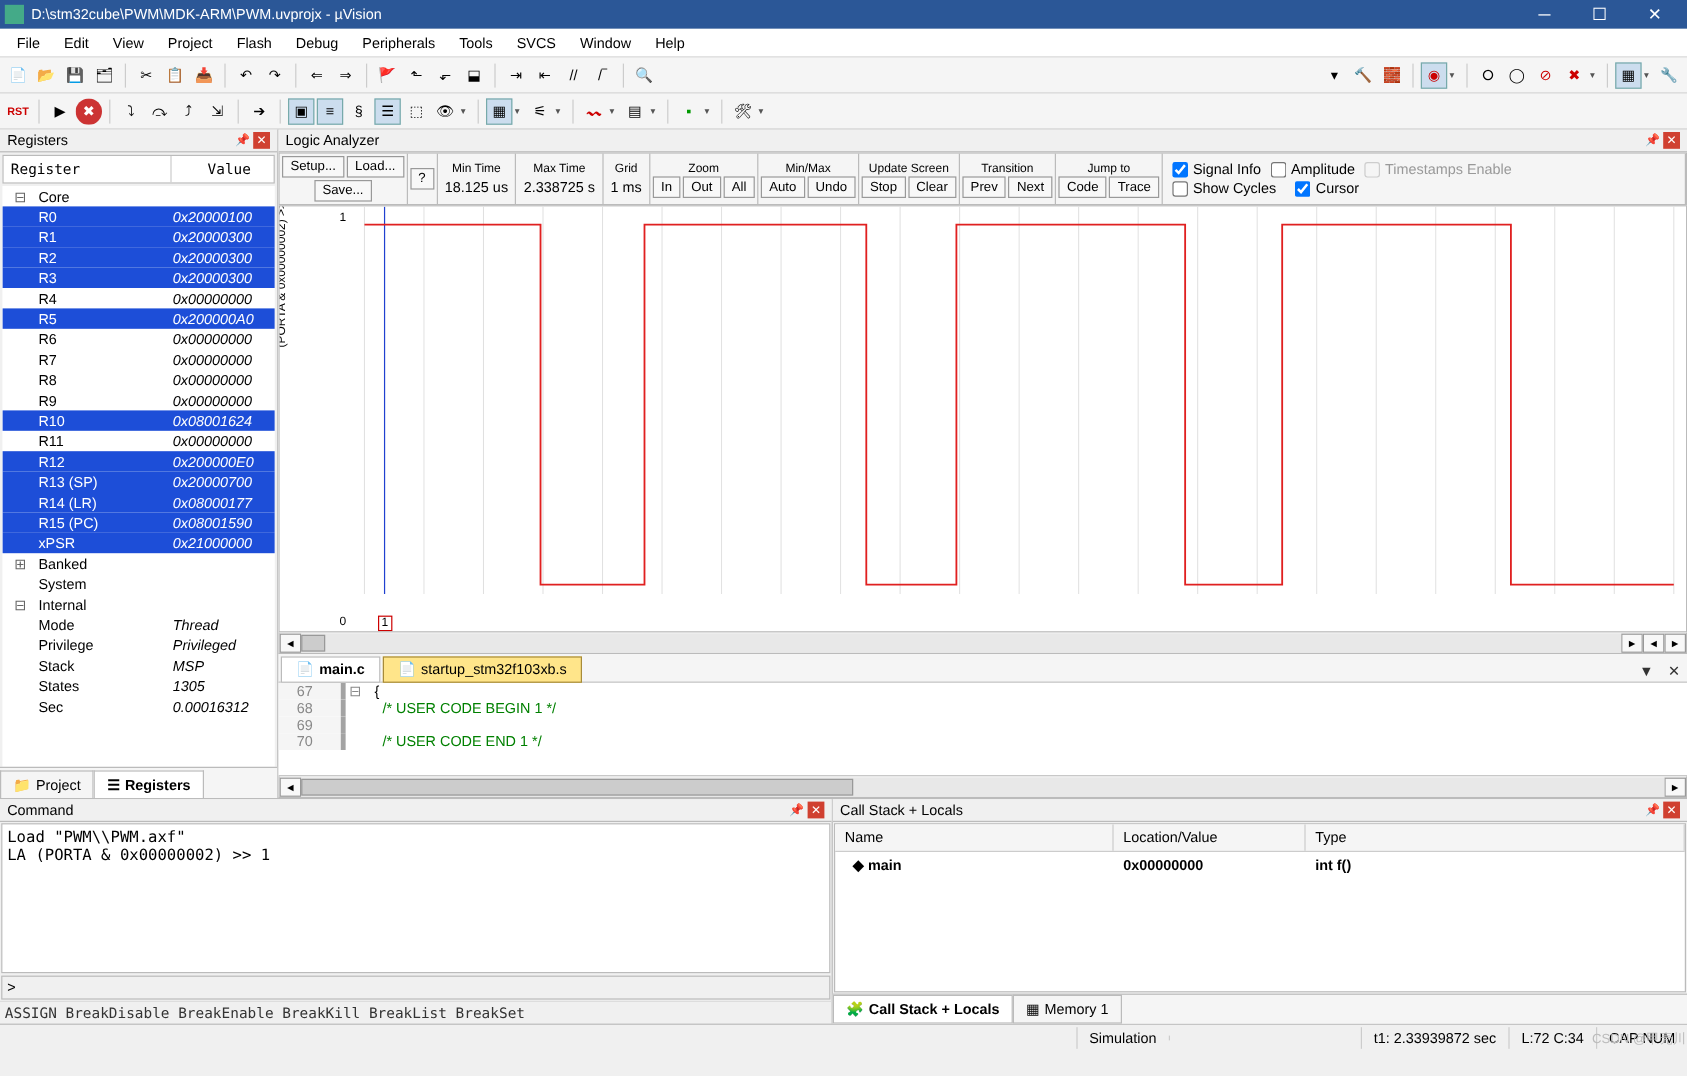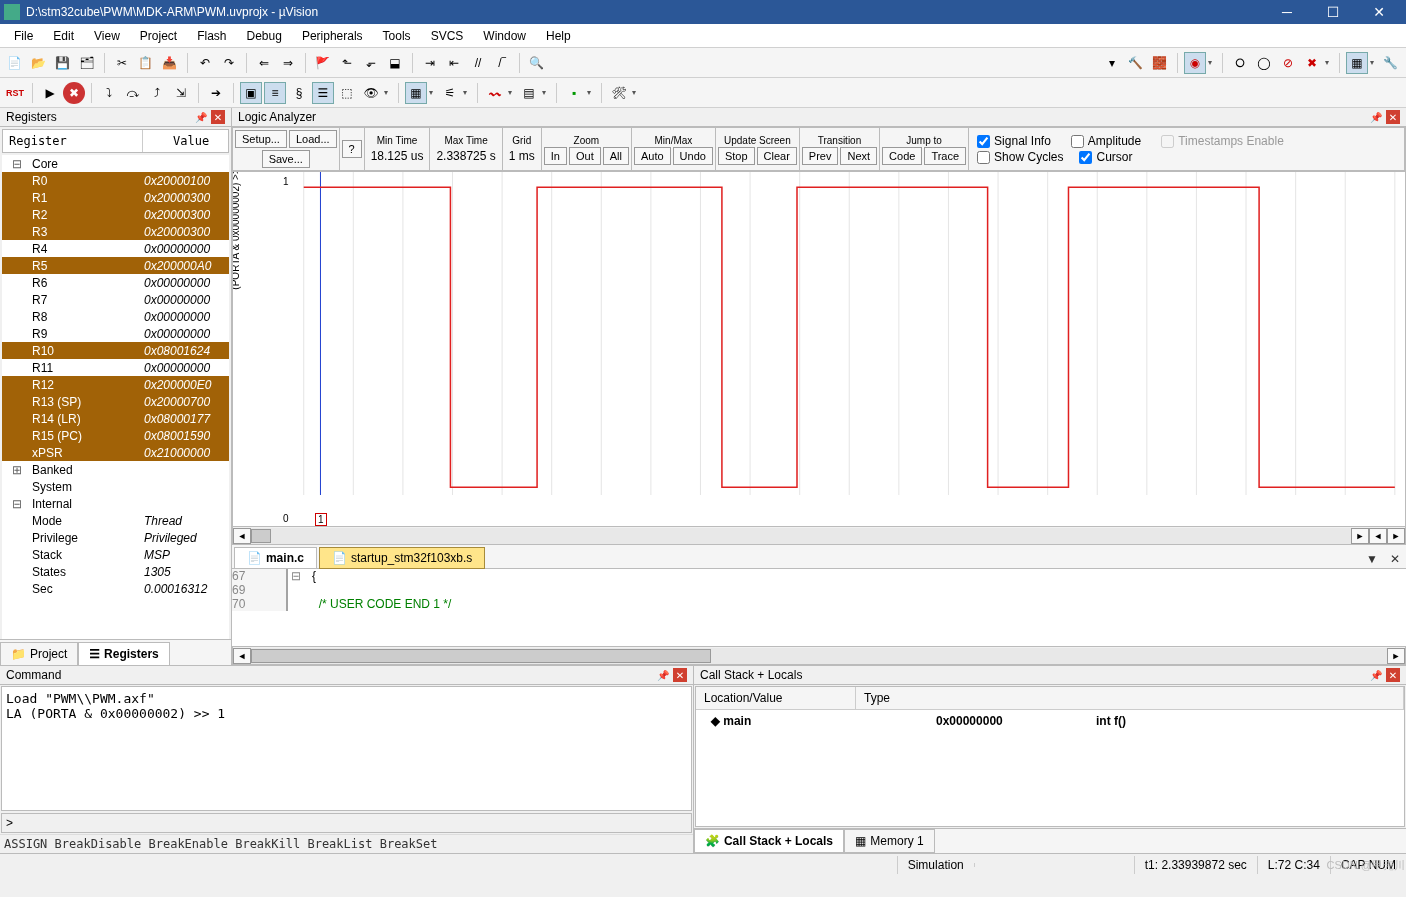--- a/index.html
+++ b/index.html
@@ -22,21 +22,21 @@
 .panel-header .pin, .panel-header .close { width: 14px; height: 14px; display: inline-flex; align-items: center; justify-content: center; margin-left: 2px; font-size: 10px; }
 .panel-header .close { background: #d04030; color: #fff; }
 .reg-head { display: flex; background: #fff; border: 1px solid #bbb; margin: 2px; gap: 24px; }
 .reg-head div { padding: 4px 6px; font-family: Consolas, monospace; }
 .reg-head .rn { width: 140px; border-right: 1px solid #ccc; }
 .reg-body { flex: 1; overflow: auto; background: #fff; margin: 0 2px; font-family: Consolas, monospace; font-size: 13px; }
 .reg-row { display: flex; height: 17px; align-items: center; }
 .reg-row .tree { width: 30px; text-align: center; color: #666; }
 .reg-row .name { width: 112px; }
 .reg-row .val { flex: 1; font-style: italic; }
-.reg-row.sel { background: #a16207; color: #fff; }
+.reg-row.sel { background: #1d4ed8; color: #fff; }
 .reg-row.group { font-weight: normal; }
 .left-tabs { display: flex; border-top: 1px solid #bbb; background: #f5f5f5; }
 .left-tabs .tab { padding: 4px 10px; border: 1px solid #bbb; border-bottom: none; margin-top: 2px; display: flex; align-items: center; gap: 4px; }
 .left-tabs .tab.active { background: #fff; font-weight: bold; }
 .right-area { flex: 1; display: flex; flex-direction: column; overflow: hidden; }
 .la-toolbar { display: flex; border: 1px solid #bbb; background: #f5f5f5; font-size: 11px; }
 .la-group { border-right: 1px solid #bbb; padding: 2px; display: flex; flex-direction: column; align-items: center; justify-content: center; }
 .la-group .lbl { font-size: 10px; padding: 1px 2px; }
 .la-group .val { padding: 2px 4px; }
 .la-group .btns { display: flex; gap: 2px; }
@@ -50,21 +50,21 @@
 .la-scroll .arrow { width: 18px; height: 16px; border: 1px solid #999; background: #f8f8f8; text-align: center; font-size: 9px; line-height: 14px; }
 .la-scroll .track { flex: 1; height: 16px; background: #e8e8e8; position: relative; }
 .la-scroll .thumb { position: absolute; height: 14px; top: 1px; background: #ccc; border: 1px solid #999; }
 .code-tabs { display: flex; background: #f5f5f5; border-bottom: 1px solid #bbb; align-items: flex-end; height: 24px; }
 .code-tabs .tab { padding: 3px 12px; border: 1px solid #a78b3a; background: #ffe58a; margin-left: 2px; display: flex; align-items: center; gap: 4px; font-size: 12px; position: relative; top: 1px; }
 .code-tabs .tab.active { background: #fff; border-color: #bbb; font-weight: bold; }
 .code-tabs .spacer { flex: 1; }
 .code-tabs .tabctl { padding: 2px 6px; color: #333; }
 .code-area { flex: 0 0 78px; background: #fff; font-family: Consolas, monospace; font-size: 13px; overflow: hidden; border-bottom: 1px solid #bbb; }
 .code-line { display: flex; }
-.code-line .gutter { width: 56px; text-align: left; padding-right: 8px; background: #f5f5f5; color: #888; border-right: 2px solid #a3a3a3; }
+.code-line .gutter { width: 56px; text-align: center; padding-right: 8px; background: #f5f5f5; color: #888; border-right: 4px solid #a3a3a3; }
 .code-line .fold { width: 16px; text-align: center; color: #888; }
 .code-line .txt { padding-left: 8px; white-space: pre; }
 .code-line .comment { color: #008000; }
 .bottom-row { display: flex; height: 188px; border-top: 1px solid #bbb; }
 .cmd-panel { width: 694px; display: flex; flex-direction: column; border-right: 1px solid #bbb; }
 .cmd-body { flex: 1; background: #fff; font-family: Consolas, monospace; font-size: 13px; padding: 4px; overflow: hidden; border: 1px solid #bbb; margin: 1px; white-space: pre; }
 .cmd-input { border: 1px solid #bbb; margin: 1px; padding: 2px 4px; font-family: Consolas, monospace; }
 .cmd-hints { padding: 2px 4px; font-family: Consolas, monospace; font-size: 12px; color: #333; border-top: 1px solid #ddd; }
 .cs-panel { flex: 1; display: flex; flex-direction: column; }
 .cs-table { flex: 1; background: #fff; border: 1px solid #bbb; margin: 1px; }
@@ -405,21 +405,21 @@
       </div>
         </div>
       <div class="la-group">
           <div class="lbl">Jump to</div>
           <div class="btns">
         <button class="la-btn">Code</button>
         <button class="la-btn">Trace</button>
       </div>
         </div>
       <div class="la-group" style="flex:1;align-items:flex-start;padding:4px">
-        <div style="display:flex;gap:12px">
+        <div style="display:flex;">
           <label class="la-check">
               <input type="checkbox" checked="" style=""> 
               <span>Signal Info</span>
             </label>
           <label class="la-check">
               <input type="checkbox" style=""> 
               <span>Amplitude</span>
             </label>
           <label class="la-check" style="color:#999">
               <input type="checkbox" disabled="" style=""> 
@@ -489,20 +489,25 @@
       <div class="tabctl">▼</div>
       <div class="tabctl">✕</div>
     </div>
     <div class="code-area" id="code-lines">
         <div class="code-line">
           <div class="gutter">67</div>
           <div class="fold">⊟</div>
           <div class="txt ">{</div>
         </div>
         <div class="code-line">
+          <div class="gutter">68</div>
+          <div class="fold"></div>
+          <div class="txt comment">  /* USER CODE BEGIN 1 */</div>
+        </div>
+        <div class="code-line">
           <div class="gutter">69</div>
           <div class="fold"></div>
           <div class="txt "></div>
         </div>
         <div class="code-line">
           <div class="gutter">70</div>
           <div class="fold"></div>
           <div class="txt comment">  /* USER CODE END 1 */</div>
         </div>
       </div>
@@ -531,20 +536,21 @@
   </div>
   <div class="cs-panel">
     <div class="panel-header">
       <span>Call Stack + Locals</span>
       <span class="spacer"></span>
       <span class="pin">📌</span>
       <span class="close">✕</span>
     </div>
     <div class="cs-table">
       <div class="hdr">
+        <div style="width:232px">Name</div>
         <div style="width:160px">Location/Value</div>
         <div style="flex:1">Type</div>
       </div>
       <div class="row">
         <div style="width:232px">&nbsp;&nbsp;◆ <span>main</span></div>
         <div style="width:160px">0x00000000</div>
         <div style="flex:1">int f()</div>
       </div>
     </div>
     <div class="cs-tabs">

